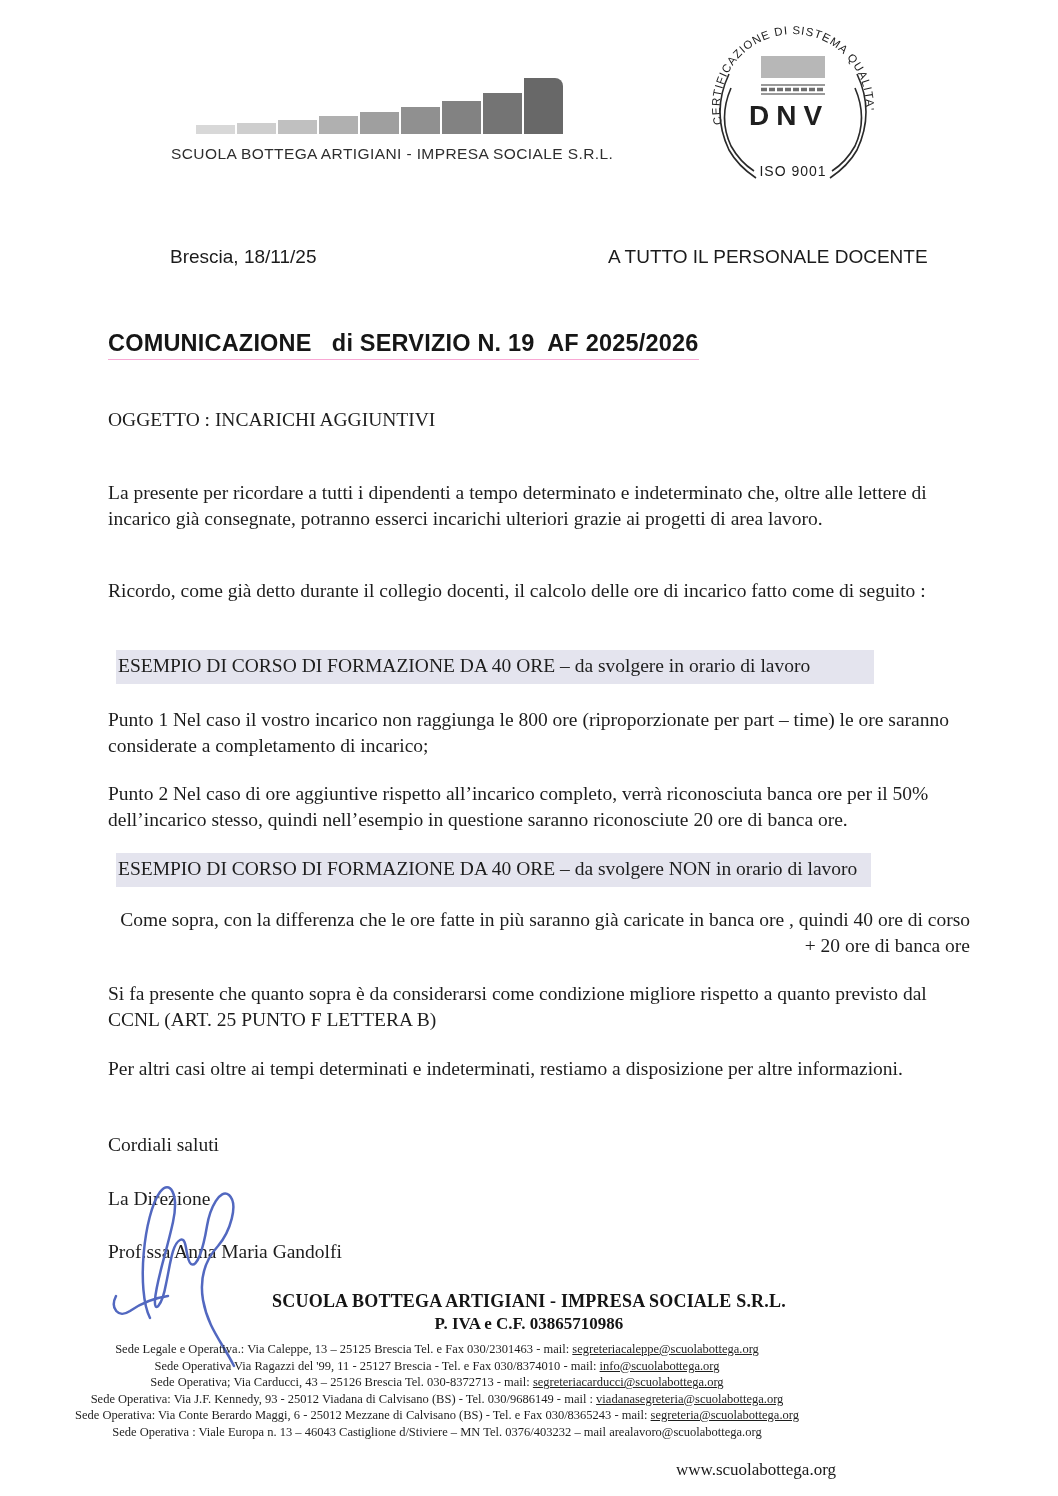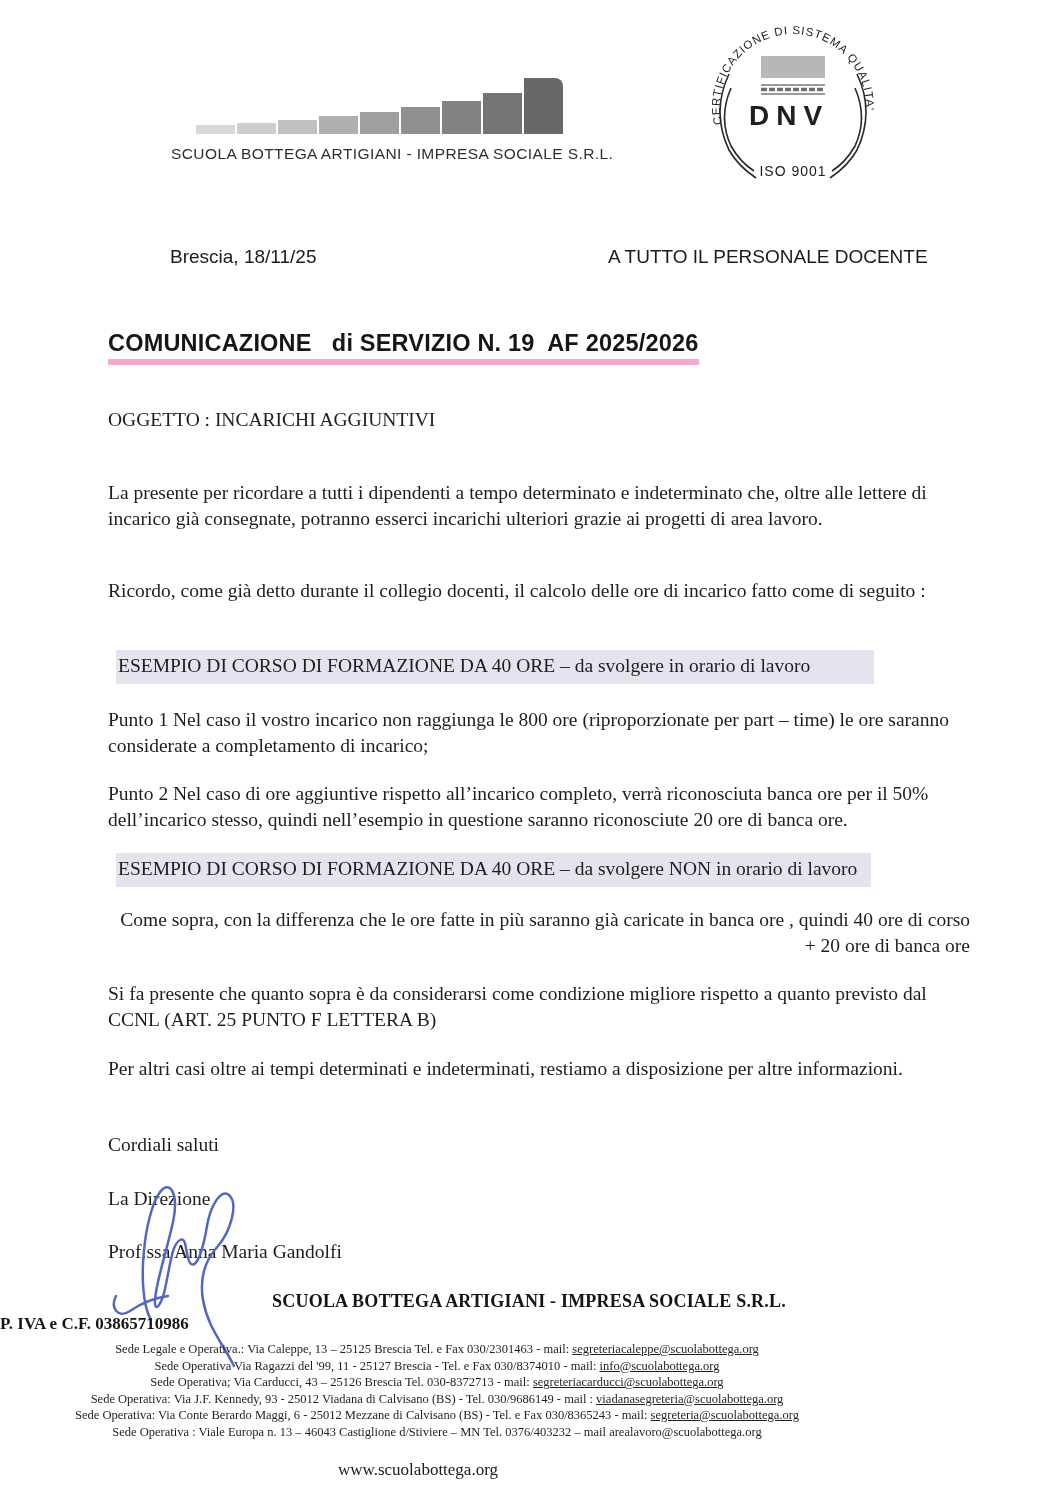--- a/index.html
+++ b/index.html
@@ -18,21 +18,21 @@
   .dnv-emblem { left:698px; top:12px; }
 
   
   .date-line { left:170px; top:246px; font-family:"Liberation Sans", sans-serif; font-size:19px; color:#1b1b1b; }
   .recipient-line { left:608px; top:246px; font-family:"Liberation Sans", sans-serif; font-size:19px; color:#1b1b1b; }
 
   
   .memo-title {
     left:108px; top:330px; font-family:"Liberation Sans", sans-serif;
     font-size:23.5px; font-weight:bold; letter-spacing:0.2px; color:#161616;
-    border-bottom:6px solid #f9a8d4; padding-bottom:2px; white-space:pre;
+    border-bottom:1px solid #f9a8d4; padding-bottom:2px; white-space:pre;
   }
 
   
   .body-par { left:108px; width:862px; font-size:19.5px; line-height:26px; }
   .subject { top:407px; }
   .p-intro { top:480px; }
   .p-ricordo { top:578px; }
   .hl-1 { top:650px; }
   .p-punto1 { top:707px; }
   .p-punto2 { top:781px; }
@@ -44,25 +44,25 @@
   .p-direzione { top:1186px; }
   .p-prof { top:1239px; }
   .hl-band { display:inline-block; padding:3px 2px 5px 2px;margin-left:8px; }
   .hl-1 .hl-band { padding-right:64px; }
   .hl-2 .hl-band { padding-right:14px; }
 
   .signature-svg { left:110px; top:1178px; }
 
   
   .f-company { top:1291px; left:0; width:1058px; text-align:center; font-weight:bold; font-size:18px; letter-spacing:0.2px; color:#151515; }
-  .f-piva { top:1314px; left:0; width:1058px; text-align:left; font-weight:bold; font-size:17px; color:#151515; }
+  .f-piva { top:1314px; left:0; width:1058px; text-align:center; font-weight:bold; font-size:17px; color:#151515; }
   .f-lines { top:1341px; left:0; width:874px; text-align:center; font-size:12.5px; line-height:16.5px; color:#1e1e1e; }
   .addr-line { white-space:nowrap; }
   .email.u { text-decoration:underline; }
-  .f-web { top:1460px; left:0; width:836px; text-align:center; font-size:17px; color:#1a1a1a; }
+  .f-web { top:1460px; left:0; width:836px; text-align:right; font-size:17px; color:#1a1a1a; }
 </style>
 </head>
 <body>
 
 <div class="page">
 
   <div class="abs logo-bars">
       <div class="logo-bar" style="height: 9px; background: rgb(216, 216, 216);"></div>
       <div class="logo-bar" style="height: 11px; background: rgb(206, 206, 206);"></div>
       <div class="logo-bar" style="height: 14px; background: rgb(192, 192, 192);"></div>

